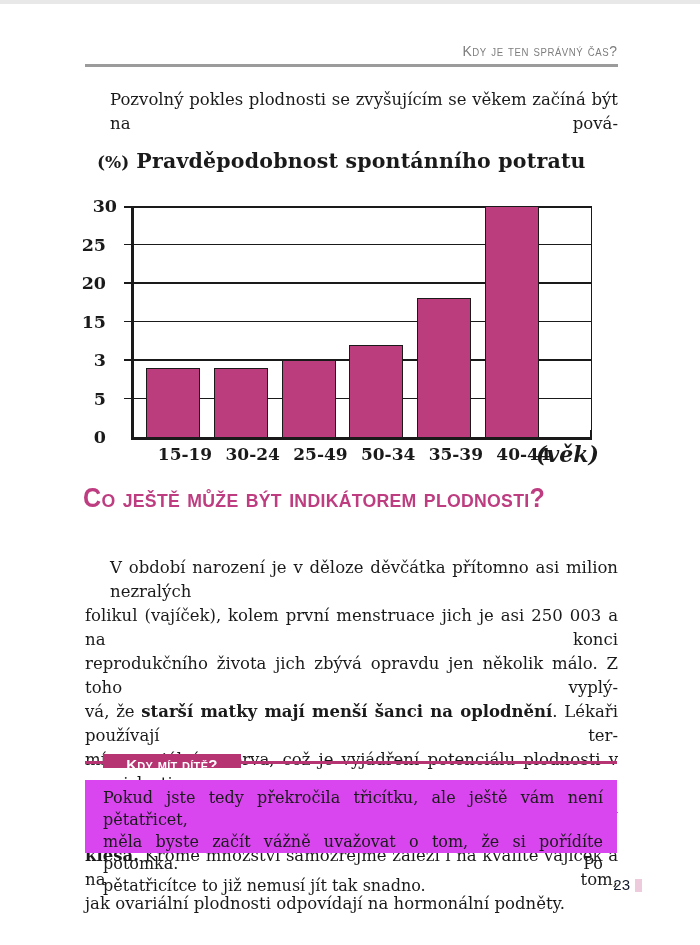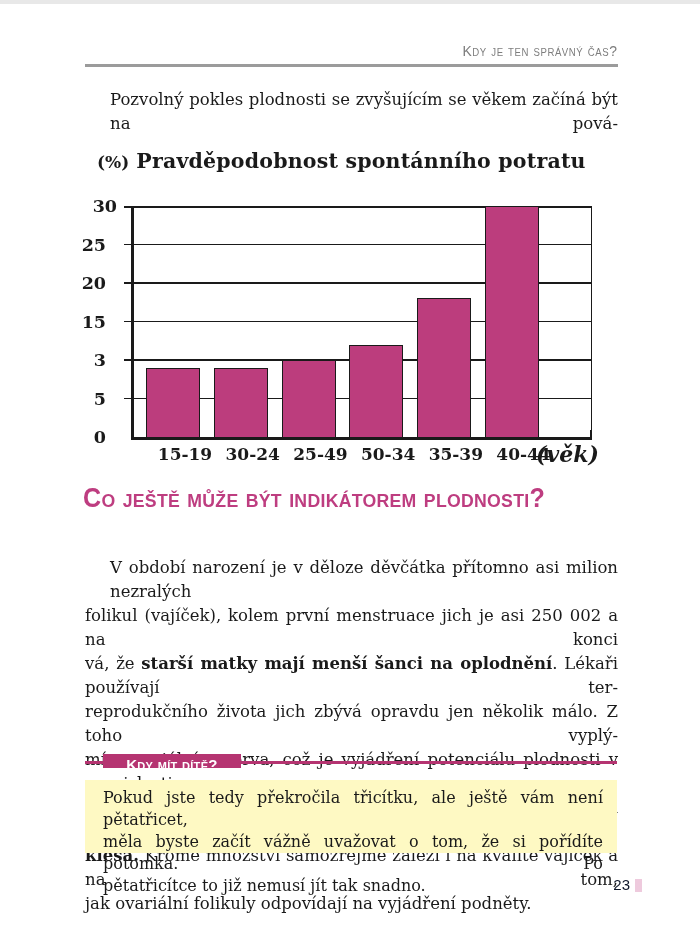--- a/index.html
+++ b/index.html
@@ -89,21 +89,21 @@
   .info-badge{
     position:absolute; left:103px; top:750px;
     width:138px; height:14px; background:#b53471;
     font-family:"Liberation Sans", sans-serif;
     font-variant:small-caps; font-weight:700;
     font-size:15px; line-height:22px; letter-spacing:.3px;
     color:#ffffff; text-align:center;
   }
   .info-box{
     position:absolute; left:85px; top:776px;
-    width:532px; height:73px; background:#fef9c3;
+    width:532px; height:73px; background:#d946ef;
     box-sizing:border-box; padding:7px 14px 0 18px;
     font-size:16px; line-height:22px;
   }
   .info-box .tline.just{text-align:justify; text-align-last:justify;}
   .info-box .tline{white-space:nowrap;}
   .info-box .tline.just{white-space:normal;}
   
   .page-number{
     position:absolute; left:596px; top:872px; width:34px;
     text-align:right; font-family:"Liberation Sans", sans-serif;
@@ -167,27 +167,27 @@
         <div class="xlabel" style="left: 399px;">35-39</div>
         <div class="xlabel" style="left: 466.7px;">40-44</div>
         <div class="xunit">(věk)</div>
       </div>
   </div>
 
   <div class="section-heading">Co ještě může být indikátorem plodnosti?</div>
 
   <div class="para" id="body-para">
       <div class="tline just indent"><span>V období narození je v děloze děvčátka přítomno asi milion nezralých</span></div>
-      <div class="tline just"><span>folikul (vajíček), kolem první menstruace jich je asi 250 002 a na konci</span></div>
+      <div class="tline just"><span>folikul (vajíček), kolem první menstruace jich je asi 250 003 a na konci</span></div>
+      <div class="tline just"><span>reprodukčního života jich zbývá opravdu jen několik málo. Z toho vyplý-</span></div>
       <div class="tline just"><span>vá, že </span><b>starší matky mají menší šanci na oplodnění</b><span>. Lékaři používají ter-</span></div>
-      <div class="tline just"><span>reprodukčního života jich zbývá opravdu jen několik málo. Z toho vyplý-</span></div>
       <div class="tline just"><span>mín ovariální rezerva, což je vyjádření potenciálu plodnosti v souvislosti</span></div>
       <div class="tline just"><span>s reprodukčními orgány. </span><b>A s věkem tato ovariální rezerva nezadržitelně</b></div>
       <div class="tline just"><b>klesá.</b><span> Kromě množství samozřejmě záleží i na kvalitě vajíček a na tom,</span></div>
-      <div class="tline"><span>jak ovariální folikuly odpovídají na vyjádření podněty.</span></div>
+      <div class="tline"><span>jak ovariální plodnosti odpovídají na hormonální podněty.</span></div>
     </div>
 
   <div class="badge-rule"></div>
   <div class="info-badge">Kdy mít dítě?</div>
   <div class="info-box">
       <div class="tline just"><span>Pokud jste tedy překročila třicítku, ale ještě vám není pětatřicet,</span></div>
       <div class="tline just"><span>měla byste začít vážně uvažovat o tom, že si pořídíte potomka. Po</span></div>
       <div class="tline"><span>pětatřicítce to již nemusí jít tak snadno.</span></div>
     </div>
 

